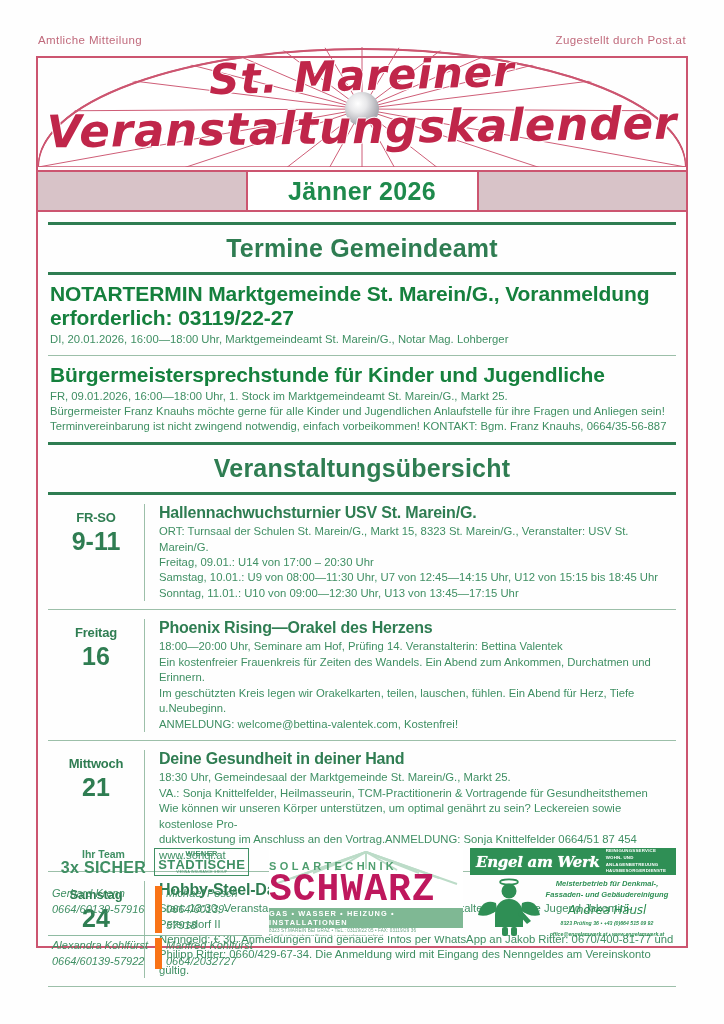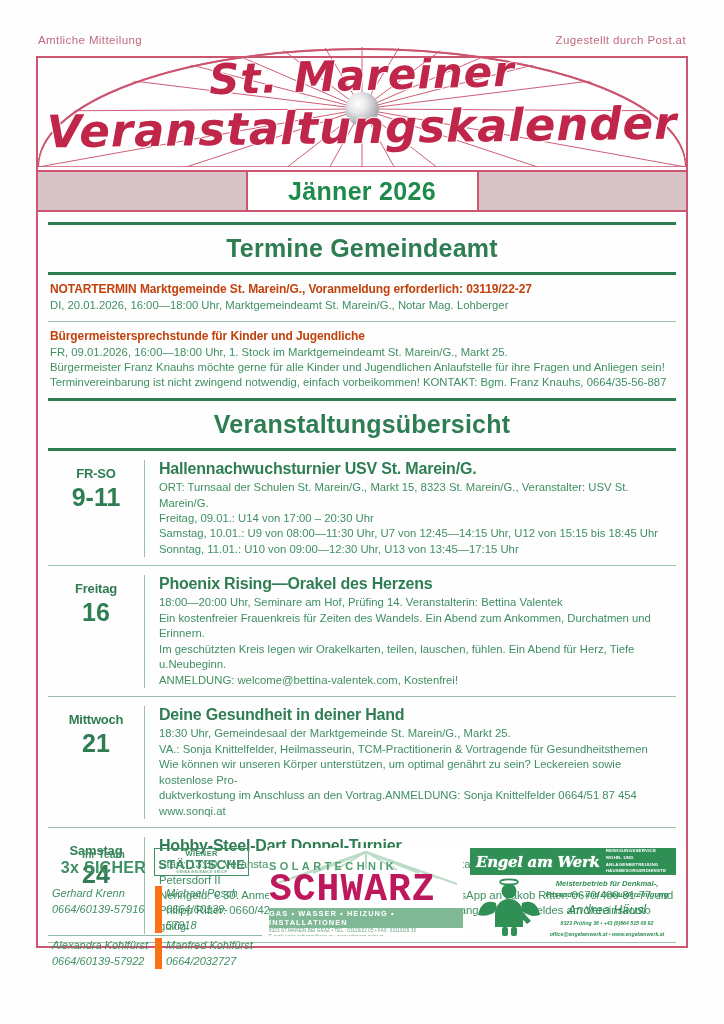--- a/index.html
+++ b/index.html
@@ -147,23 +147,23 @@
     color: #2f7d52;
     font-size: 25px;
     font-weight: bold;
     padding: 9px 0 9px 0;
     letter-spacing: .2px;
   }
 
   
   .gm-entry { padding: 7px 2px 8px 2px; }
   .gm-head {
-    color: #c2410c;
-    font-weight: bold;
-    font-size: 12px;
+    color: #15803d;
+    font-weight: bold;
+    font-size: 21px;
     letter-spacing: -0.1px;
     margin-bottom: 2px;
   }
   .gm-line {
     color: #3f8f63;
     font-size: 11.3px;
     line-height: 1.33;
   }
 
   

